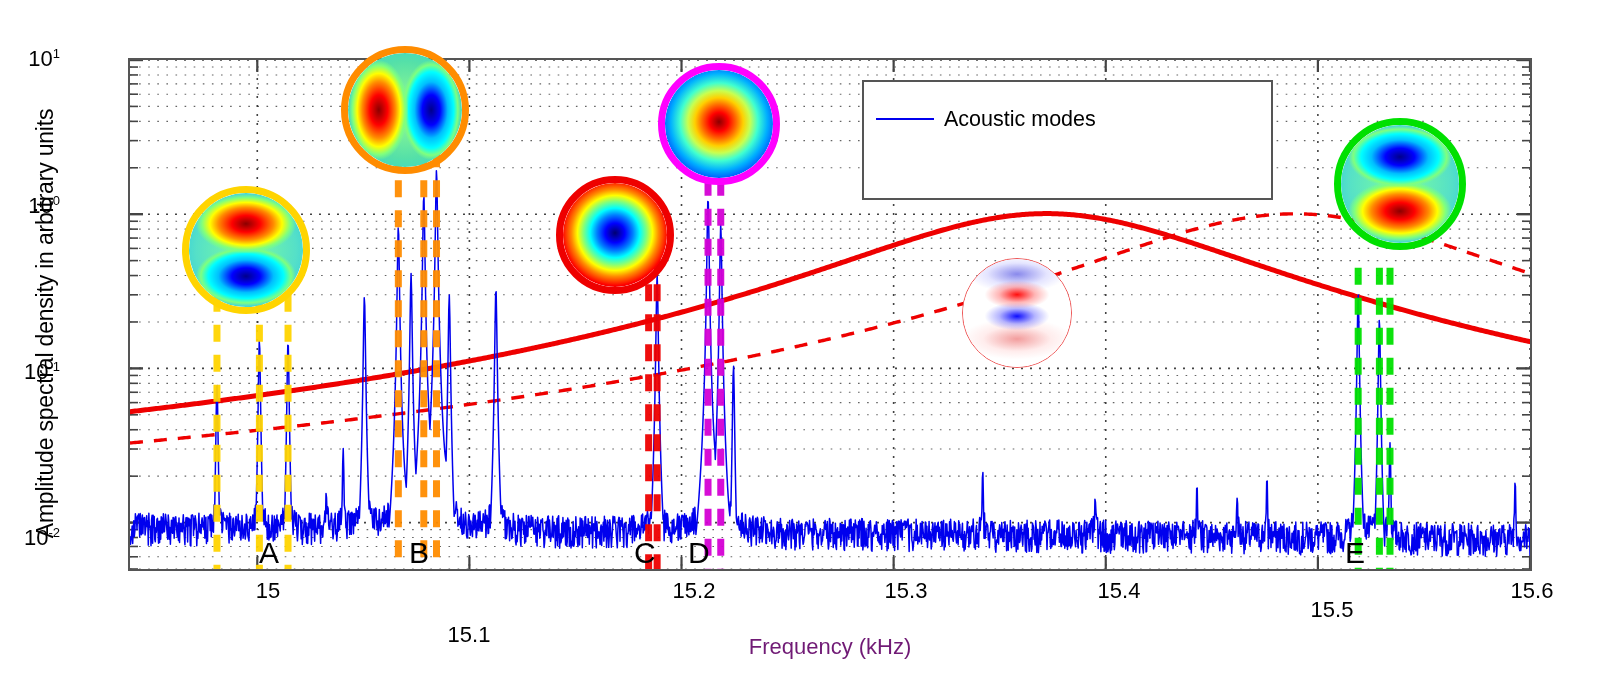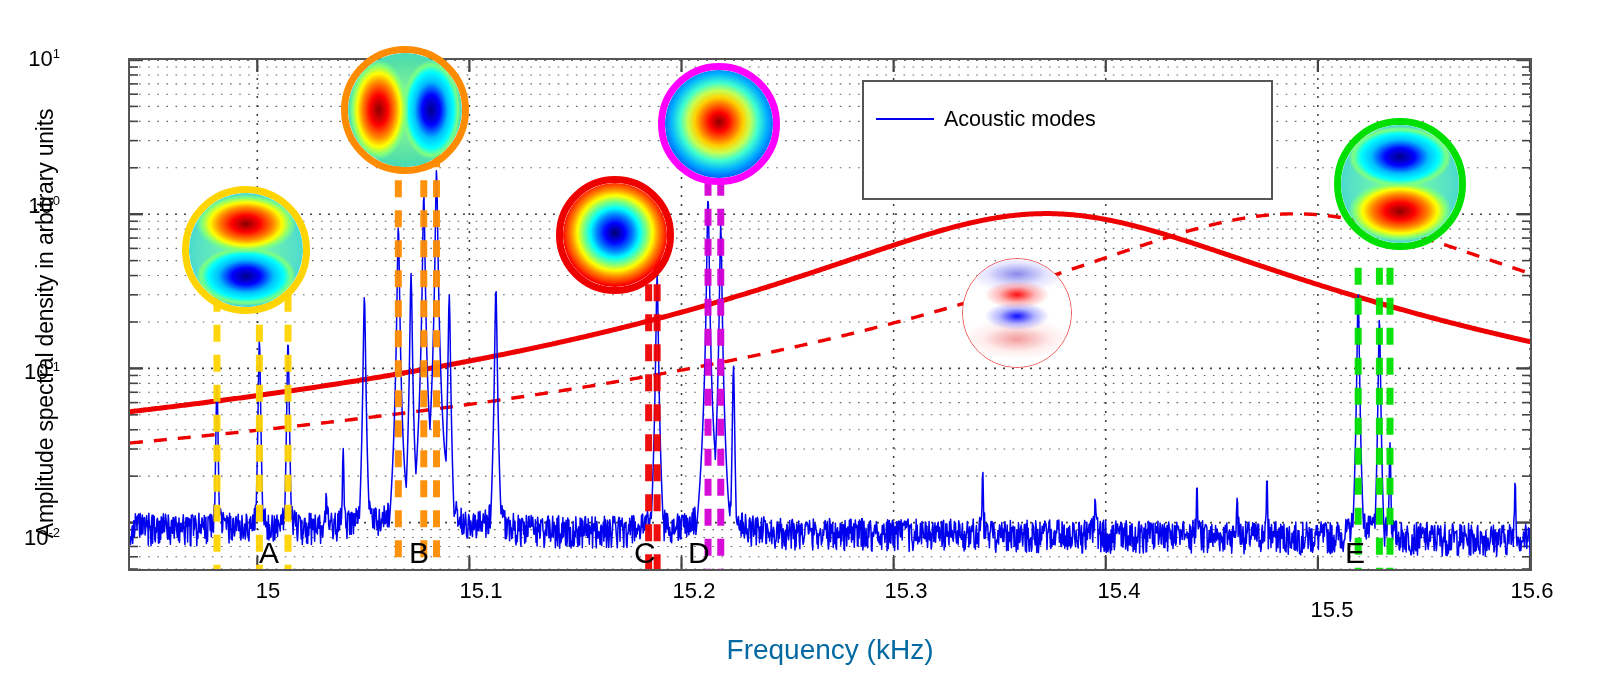--- a/index.html
+++ b/index.html
@@ -8,21 +8,21 @@
   #figure{position:absolute;left:0;top:0;width:1600px;height:680px;}
 
   
   #ylabel{
     position:absolute;left:-255px;top:310px;width:600px;
     transform:rotate(-90deg);transform-origin:center center;
     text-align:center;font-size:23px;color:#000;letter-spacing:-0.2px;
   }
   #xlabel{
     position:absolute;left:128px;top:634px;width:1404px;text-align:center;
-    font-size:28px;color:#0369a1;
+    font-size:22px;color:#701a75;
   }
 
   
   #plot{
     position:absolute;left:128px;top:58px;width:1404px;height:513px;
     border:2px solid #555;box-sizing:border-box;background:#fff;overflow:hidden;
   }
   #gridsvg,#datasvg,#marksvg{position:absolute;left:0;top:0;width:100%;height:100%;}
 
   
@@ -67,21 +67,21 @@
 <div id="figure">
 
   <div id="ylabel">Amplitude spectral density in arbitrary units</div>
 
   <div class="ytick" style="top:46px;">10<sup>1</sup></div>
   <div class="ytick" style="top:193px;">10<sup>0</sup></div>
   <div class="ytick" style="top:359px;">10<sup>-1</sup></div>
   <div class="ytick" style="top:525px;">10<sup>-2</sup></div>
 
   <div class="xtick" style="left:268px;">15</div>
-  <div class="xtick" style="left:481px;">15.1</div>
+  <div class="xtick" style="left:469px;margin-top:44px;">15.1</div>
   <div class="xtick" style="left:694px;">15.2</div>
   <div class="xtick" style="left:906px;">15.3</div>
   <div class="xtick" style="left:1119px;">15.4</div>
   <div class="xtick" style="left:1332px;margin-top:19px;">15.5</div>
   <div class="xtick" style="left:1532px;">15.6</div>
 
   <div id="xlabel">Frequency (kHz)</div>
 
   <div id="plot">
     <svg id="gridsvg" viewBox="0 0 1400 509" preserveAspectRatio="none">

